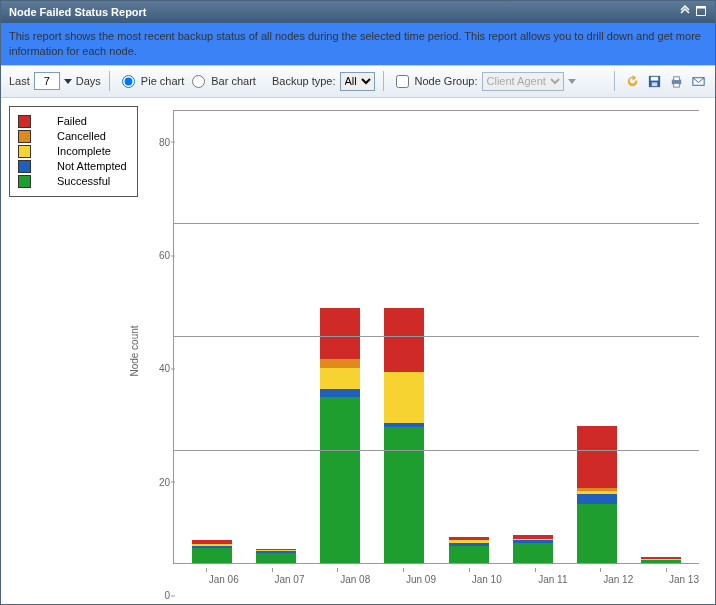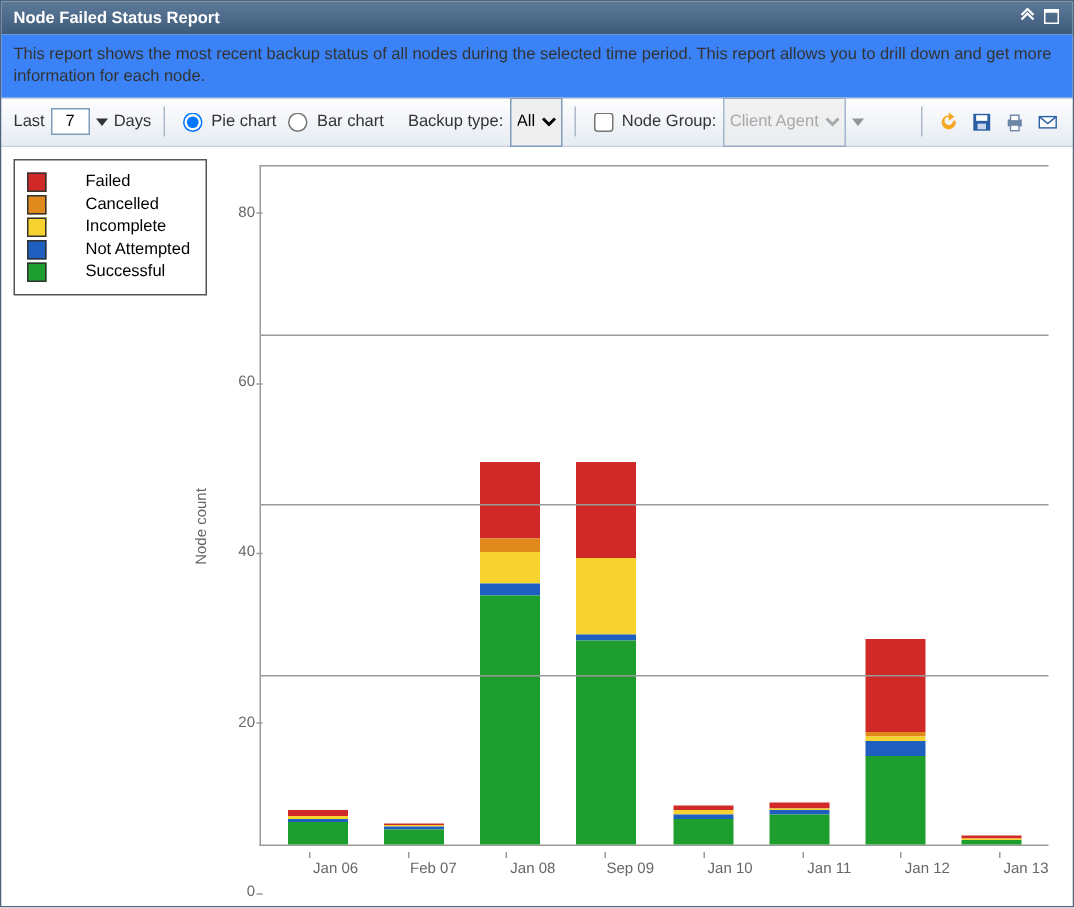--- a/index.html
+++ b/index.html
@@ -64,21 +64,21 @@
   }
   .sep {
     width: 1px;
     height: 20px;
     background: #aeb9c7;
     margin: 0 4px;
   }
   select {
     border: 1px solid #7f9db9;
     font-size: 11px;
-    height: 33px;
+    height: 19px;
   }
   select.disabled { background:#eee; color:#888; }
   input[type=radio], input[type=checkbox]{ margin:0 2px 0 4px; vertical-align:middle;}
   .toolbar-spacer { flex: 1; }
   .btn-icon {
     width: 18px; height: 18px;
     display: inline-flex;
     align-items: center; justify-content: center;
     cursor: pointer;
     border-radius: 2px;
@@ -375,23 +375,23 @@
           <div class="ytick" style="top: 75%;">20</div>
           <div class="grid-line" style="top: 50%;"></div>
           <div class="ytick" style="top: 50%;">40</div>
           <div class="grid-line" style="top: 25%;"></div>
           <div class="ytick" style="top: 25%;">60</div>
           <div class="grid-line" style="top: 0%;"></div>
           <div class="ytick" style="top: 0%;">80</div>
         </div>
       <div class="xlabels" id="xlabels">
           <div>Jan 06</div>
-          <div>Feb 07</div>
+          <div>Jan 07</div>
           <div>Jan 08</div>
-          <div>Sep 09</div>
+          <div>Jun 09</div>
           <div>Jan 10</div>
           <div>Jan 11</div>
           <div>Jan 12</div>
           <div>Jan 13</div>
         </div>
     </div>
 
   </div>
 
 </div>

